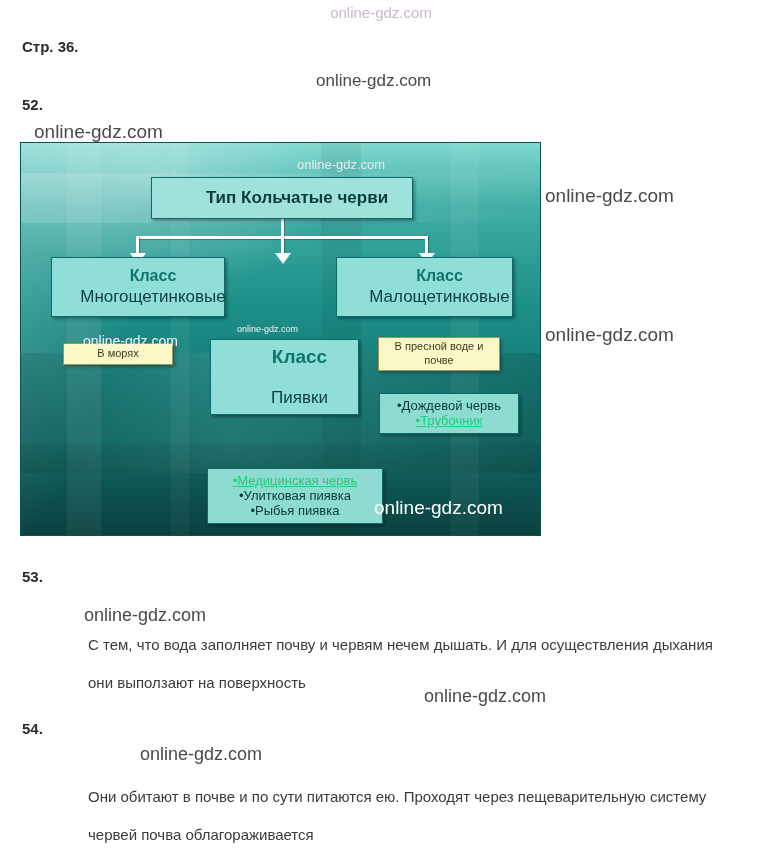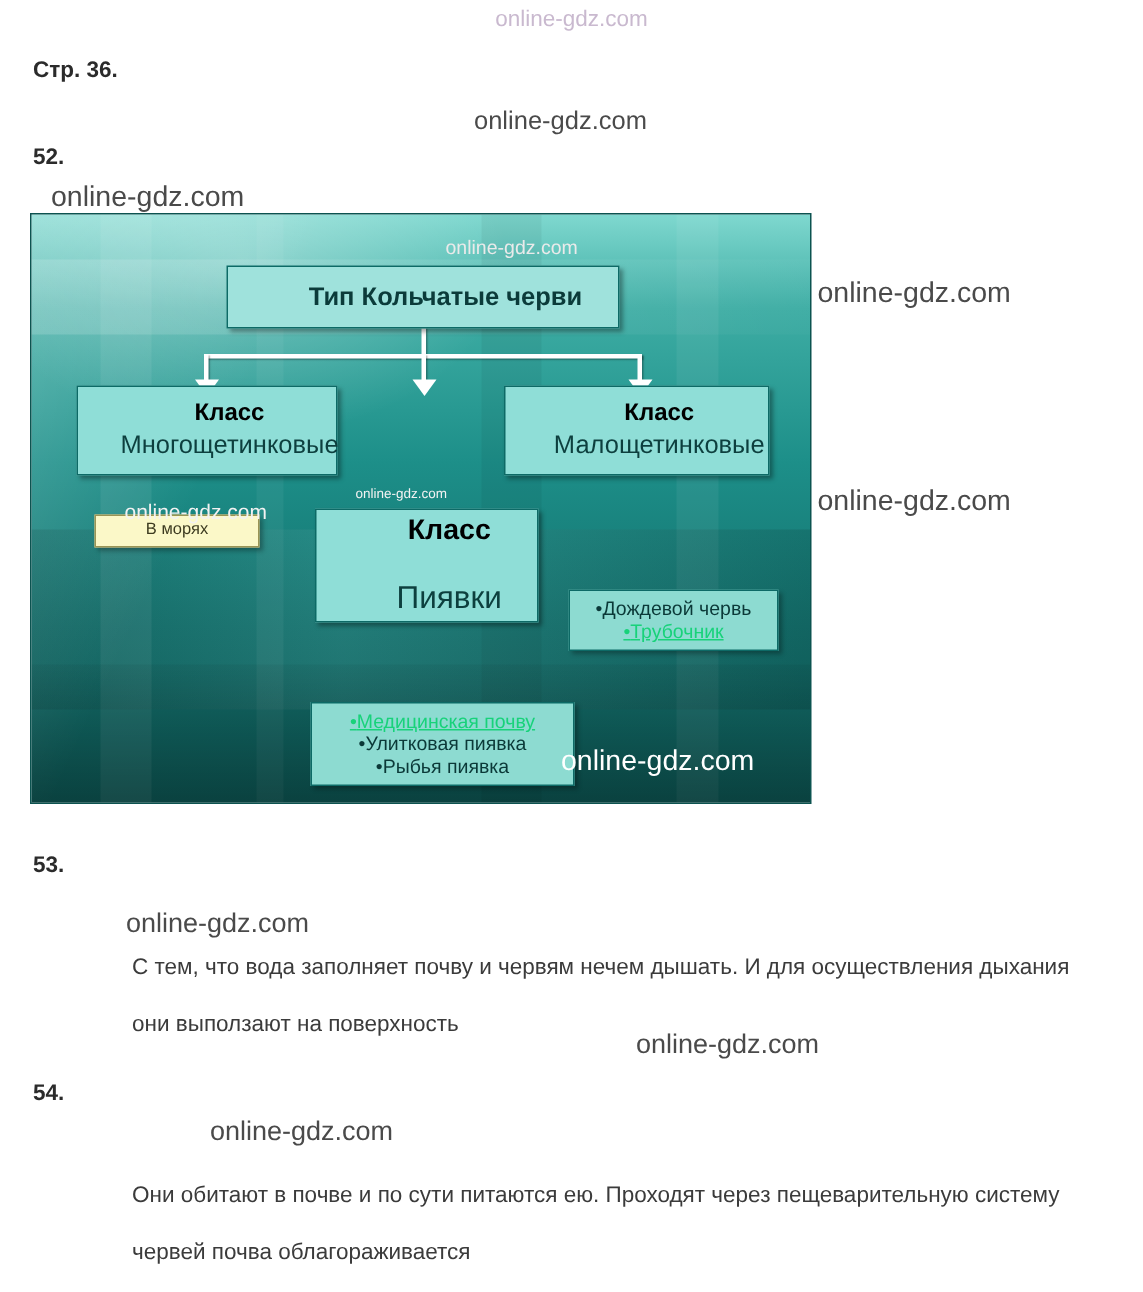--- a/index.html
+++ b/index.html
@@ -123,21 +123,21 @@
     box-shadow: 2px 2px 3px rgba(0,0,0,0.35);
     display: flex;
     flex-direction: column;
     align-items: center;
     justify-content: center;
     line-height: 1.35;
   }
   .node-class .kw {
     font-weight: bold;
     font-size: 16px;
-    color: #000000;
+    color: #0f766e;
   }
   .node-class .nm {
     font-size: 17px;
     color: #0d3f3e;
   }
   .node-hab {
     background: #fbf8c8;
     border: 1px solid #9a9455;
     box-shadow: 2px 2px 3px rgba(0,0,0,0.3);
     font-size: 11px;
@@ -228,35 +228,36 @@
     <span class="nm">Многощетинковые</span>
   </div>
 
   <div class="node node-class" style="left:315px; top:114px; width:177px; height:60px;">
     <span class="kw">Класс</span>
     <span class="nm">Малощетинковые</span>
   </div>
 
   <div class="node node-class" style="left:189px; top:196px; width:149px; height:76px;">
     <span class="kw" style="font-size:19px;">Класс</span>
-    <span class="nm" style="font-size:21px; margin-top:18px;">Пиявки</span>
+    <span class="nm" style="font-size:17px; margin-top:18px;">Пиявки</span>
   </div>
 
   <div class="node node-hab" style="left:42px; top:200px; width:110px; height:22px;">В морях</div>
 
+  <div class="node node-hab" style="left:357px; top:194px; width:122px; height:34px;">В пресной воде и почве</div>
 
 
 
   <div class="node node-list" style="left:358px; top:250px; width:140px;">
     <div class="li">Дождевой червь</div>
     <div class="li linkgreen">Трубочник</div>
   </div>
 
   <div class="node node-list" style="left:186px; top:325px; width:176px;">
-    <div class="li linkgreen">Медицинская почву</div>
+    <div class="li linkgreen">Медицинская червь</div>
     <div class="li">Улитковая пиявка</div>
     <div class="li">Рыбья пиявка</div>
   </div>
 
 </div>
 
 <div class="para" style="top:626px; left:88px; width:640px;">С тем, что вода заполняет почву и червям нечем дышать. И для осуществления дыхания они выползают на поверхность</div>
 
 <div class="para" style="top:778px; left:88px; width:640px;">Они обитают в почве и по сути питаются ею. Проходят через пещеварительную систему червей почва облагораживается</div>
 

